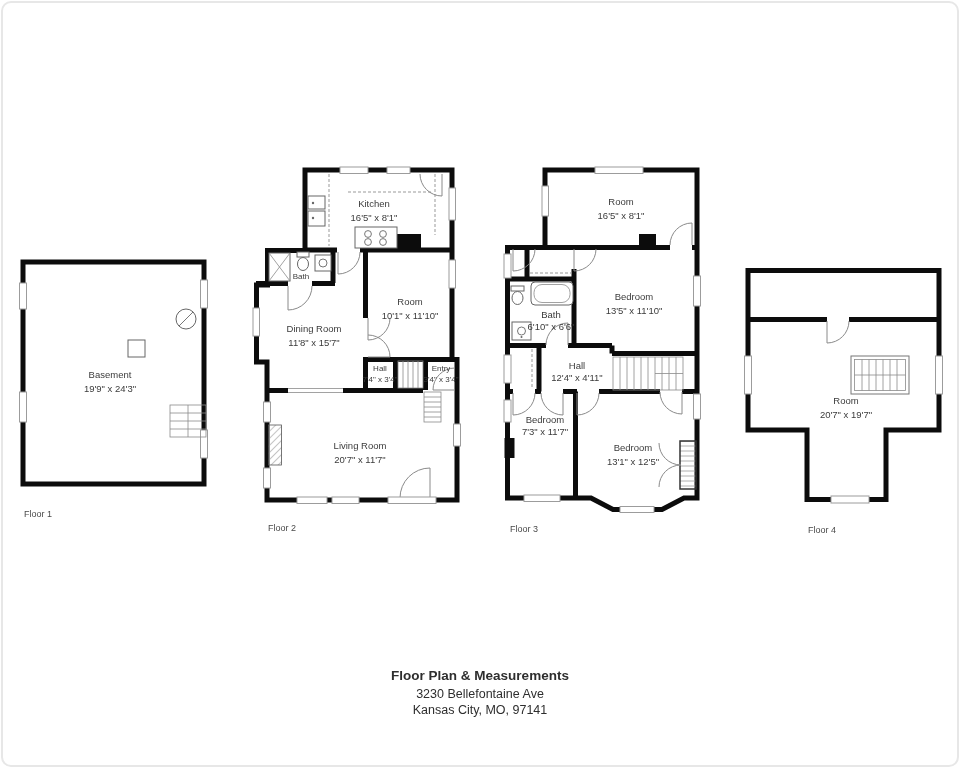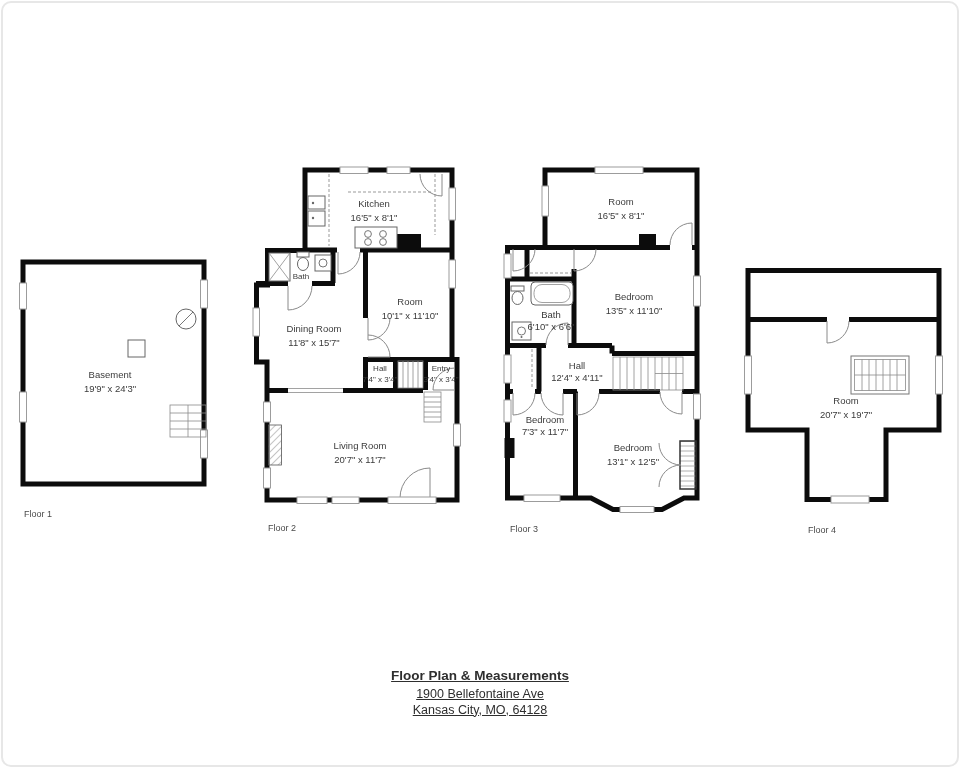--- a/index.html
+++ b/index.html
@@ -13,21 +13,21 @@
   .fl{font-size:9px;fill:#4a4a4a;}
   .wall{stroke:#0c0c0c;stroke-width:5;fill:none;}
   .wallf{stroke:#0c0c0c;stroke-width:5;fill:#ffffff;}
   .thin{stroke:#777;stroke-width:1;fill:none;}
   .thin2{stroke:#8a8a8a;stroke-width:.8;fill:none;}
   .dash{stroke:#999;stroke-width:1;fill:none;stroke-dasharray:3,2;}
   .win{fill:#fff;stroke:#9c9c9c;stroke-width:1;}
   .door{stroke:#8a8a8a;stroke-width:1;fill:none;}
   .blk{fill:#0c0c0c;stroke:none;}
   .fix{stroke:#666;stroke-width:1;fill:#fff;}
-  .footer{position:absolute;left:0;right:0;top:668px;text-align:center;color:#2e2e2e;text-decoration:underline;}
+  .footer{position:absolute;left:0;right:0;top:668px;text-align:center;color:#2e2e2e;}
   .f-title{font-weight:bold;font-size:13.5px;margin-bottom:4px;}
   .f-line{font-size:12.5px;line-height:15.5px;}
 </style>
 </head>
 <body>
 
 <div class="page">
   <svg width="960" height="768" viewBox="0 0 960 768">
     <defs>
       <pattern id="hatch" width="5" height="5" patternUnits="userSpaceOnUse" patternTransform="rotate(45)">
@@ -249,18 +249,18 @@
         <rect class="win" x="831" y="496" width="38" height="7"></rect>
       </g>
       <text class="nm" x="846" y="404" text-anchor="middle">Room</text>
       <text class="nm" x="846" y="418" text-anchor="middle">20'7" x 19'7"</text>
       <text class="fl" x="808" y="533">Floor 4</text>
     </g>
   </svg>
 
   <div class="footer">
     <div class="f-title">Floor Plan &amp; Measurements</div>
-    <div class="f-line">1900 Bellefontaine Ave</div>
-    <div class="f-line">Kansas City, MO, 64128</div>
+    <div class="f-line">3230 Bellefontaine Ave</div>
+    <div class="f-line">Kansas City, MO, 97141</div>
   </div>
 
   <div class="page-border"></div>
 </div>
 
 </body></html>

